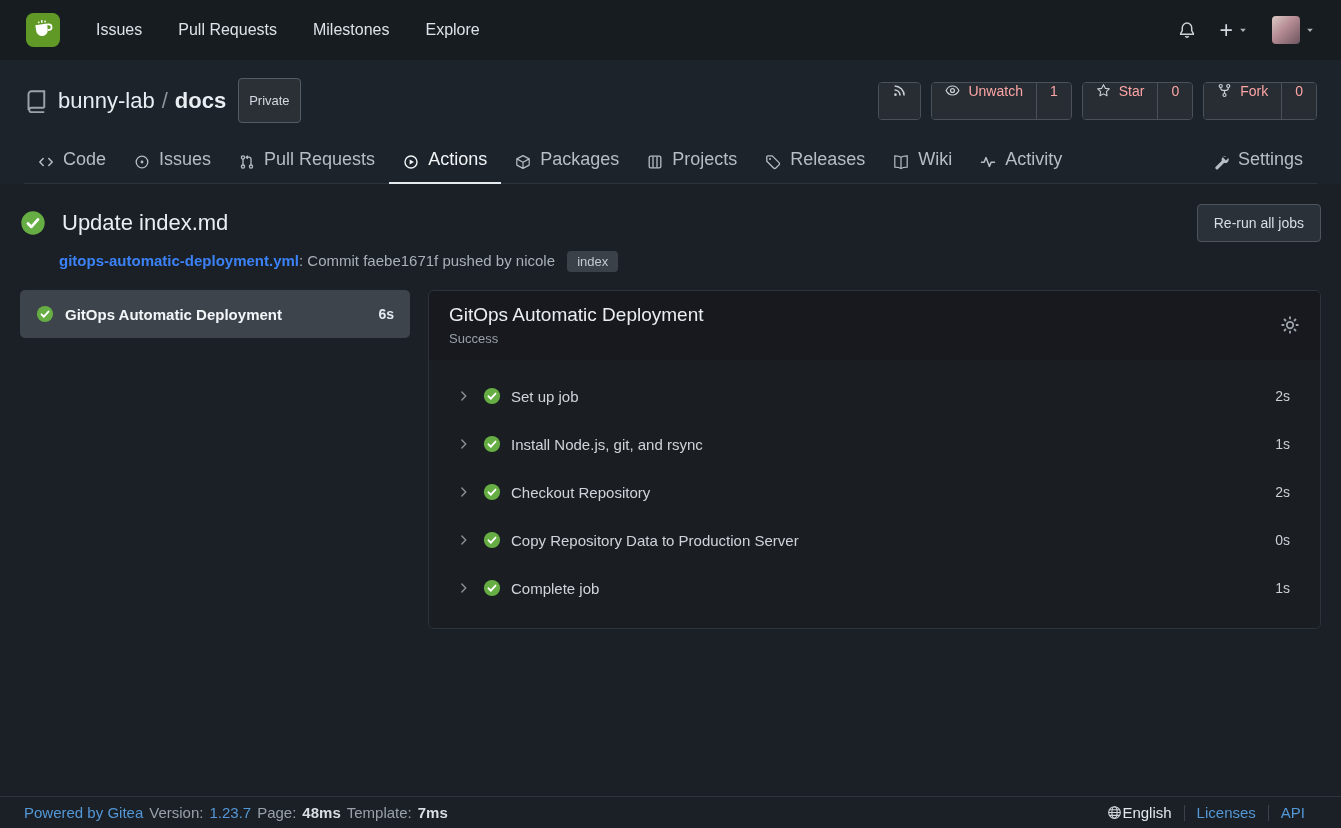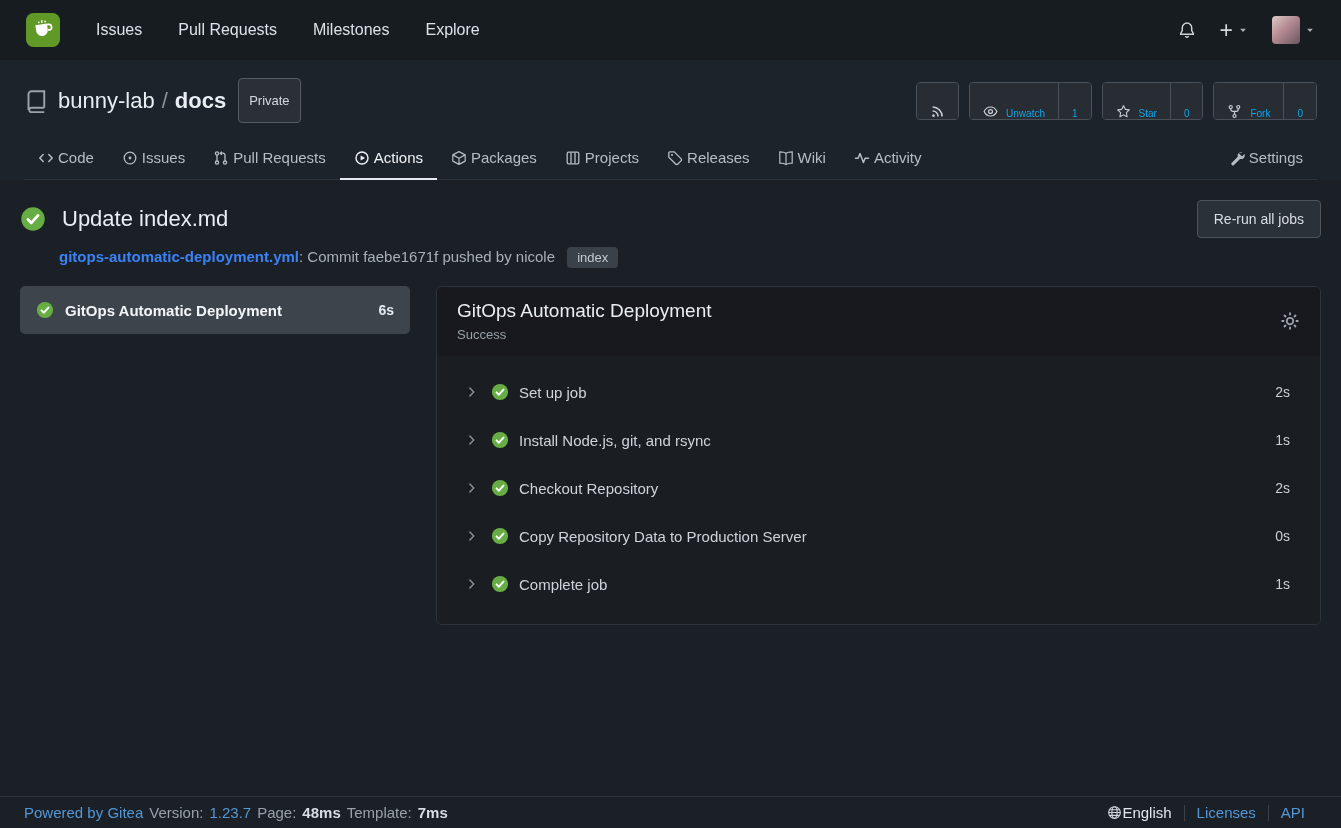--- a/index.html
+++ b/index.html
@@ -35,47 +35,47 @@
   .repo-icon{width:24px;height:24px;color:#9aa2aa;margin-right:10px}
   .repo-name{font-size:22px;color:#e9eef3;cursor:pointer}
   .repo-owner{font-weight:400}
   .repo-sep{font-size:22px;color:#8b939b;margin:0 7px}
   .repo-docs{font-weight:700}
   .badge-private{margin-left:12px;font-size:13px;color:#d3d9df;border:1px solid #555c64;
                  background:#2a3036;border-radius:4px;padding:14px 10px}
   .repo-actions{margin-left:auto;display:flex;gap:10px}
   .btn-group{display:flex;border:1px solid var(--button-border);border-radius:4px;
              overflow:hidden;height:38px}
-  .btn-seg{display:flex;align-items:flex-end;gap:8px;padding:0 13px;background:var(--button-bg);
-           color:#0ea5e9;font-size:10px;cursor:pointer}
+  .btn-seg{display:flex;align-items:flex-start;gap:8px;padding:0 13px;background:var(--button-bg);
+           color:#fca5a5;font-size:14px;cursor:pointer}
   .btn-seg+.btn-seg{border-left:1px solid var(--button-border)}
   .btn-seg svg{width:15px;height:15px;color:#c8ced4}
 
   .repo-tabs{display:flex;align-items:center;margin-top:14px;
              border-bottom:1px solid var(--border-color)}
-  .tab{display:flex;align-items:flex-end;gap:4px;padding:12px 14px;font-size:15px;
+  .tab{display:flex;align-items:flex-end;gap:9px;padding:12px 14px;font-size:18px;
        color:#b6bdc4;border-bottom:2px solid transparent;margin-bottom:-1px;cursor:pointer}
   .tab svg{width:16px;height:16px}
   .tab.active{color:#f1f4f7;border-bottom-color:#e6eaee}
   .tab-settings{margin-left:auto}
 
   
   main{flex:1;padding:20px 20px 0;min-height:0}
   .run-header{display:flex;align-items:center;gap:16px}
   .check-lg{width:26px;height:26px}
   .run-title{font-size:22px;font-weight:400;color:#e9eef3;margin:0}
   .rerun-btn{margin-left:auto;height:38px;padding:0 16px;display:flex;align-items:center;
              background:#2b3138;border:1px solid #4d545c;border-radius:4px;color:#d9dee4;
              font-size:14px;cursor:pointer;font-family:inherit}
   .run-sub{margin:9px 0 0 39px;font-size:15px;color:#a9b0b8}
   .wf-file{font-weight:700;color:#3b82f6;cursor:pointer}
   .badge-branch{display:inline-block;margin-left:8px;background:var(--badge-branch-bg);
                 color:#c3c9cf;border-radius:4px;padding:3px 10px;font-size:13px;cursor:pointer}
 
-  .run-body{display:flex;gap:26px;margin-top:18px;align-items:flex-start}
+  .run-body{display:flex;gap:18px;margin-top:18px;align-items:flex-start}
   .job-list{width:390px;flex-shrink:0}
   .job-item{display:flex;align-items:center;gap:11px;height:48px;padding:0 16px;
             background:var(--selected-job-bg);border-radius:5px;cursor:pointer}
   .job-item svg{width:18px;height:18px}
   .job-name{font-size:15px;font-weight:700;color:#f3f6f9}
   .job-duration{margin-left:auto;font-size:14px;font-weight:700;color:#e6ebf0}
 
   .job-panel{flex:1;border:1px solid #2c333a;border-radius:6px;overflow:hidden}
   .panel-header{background:var(--panel-header-bg);padding:13px 20px 14px;display:flex}
   .panel-title{font-size:19px;font-weight:500;color:#e9eef3}

